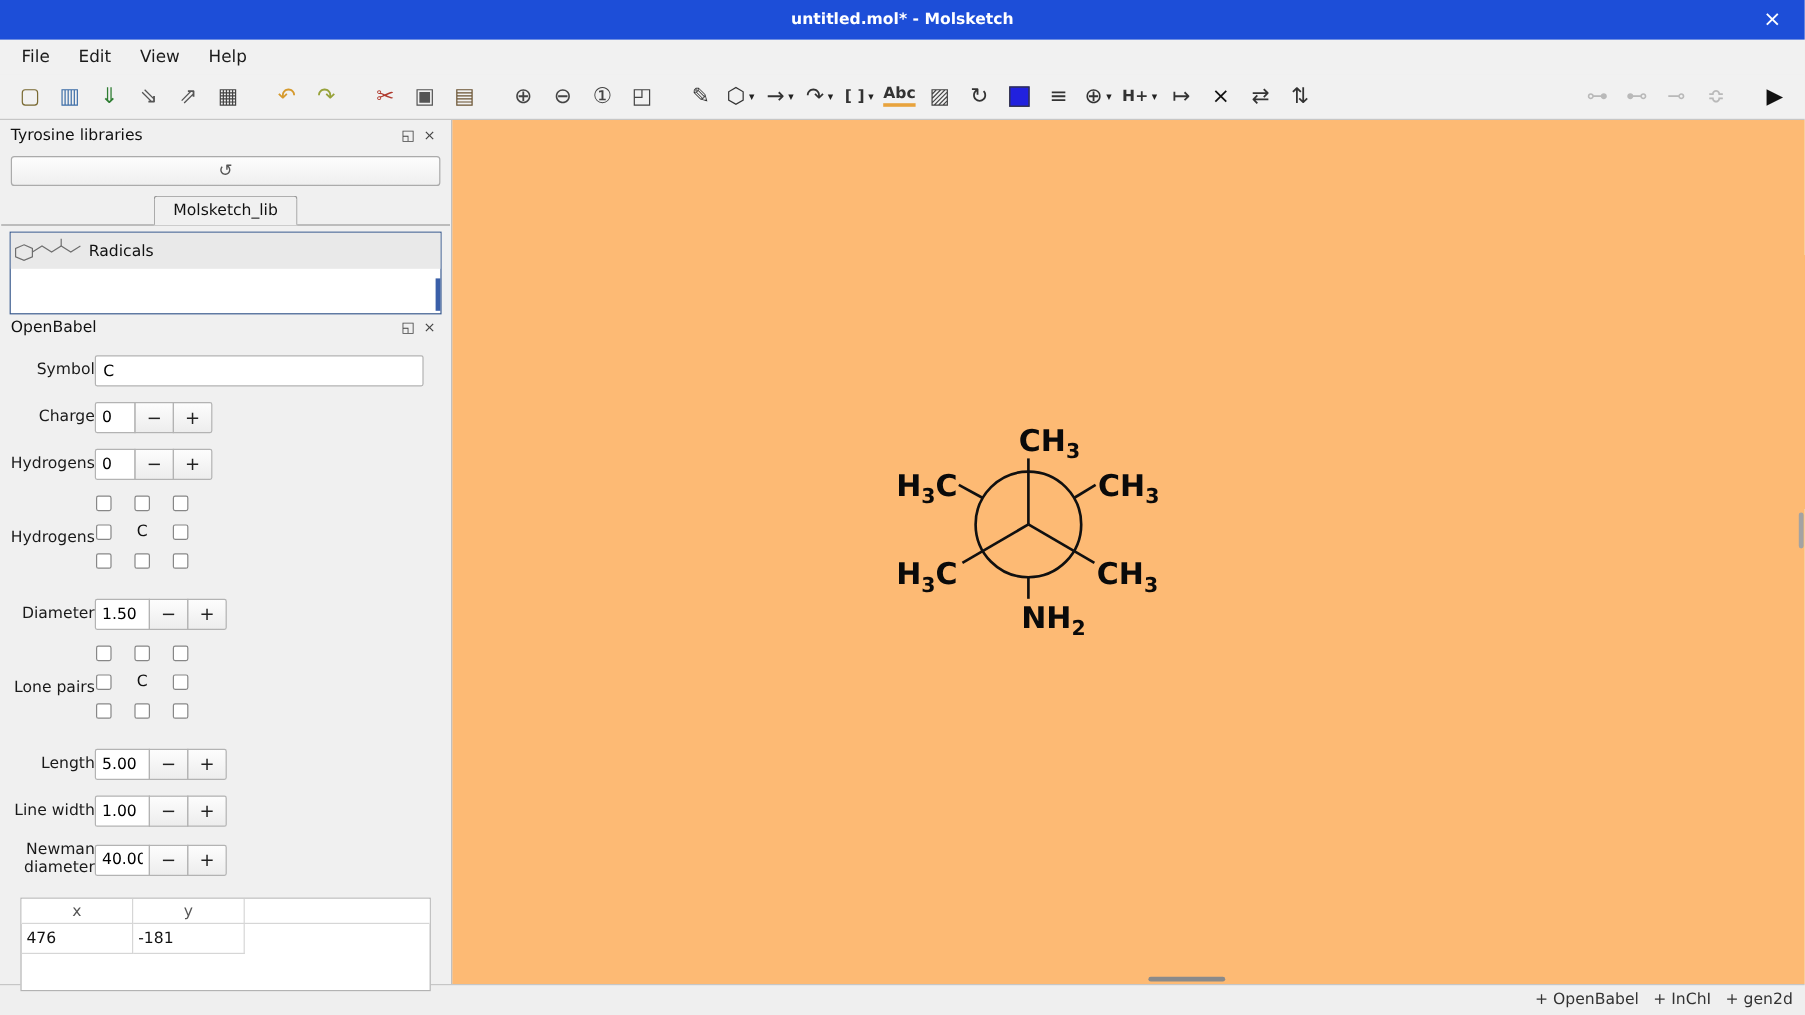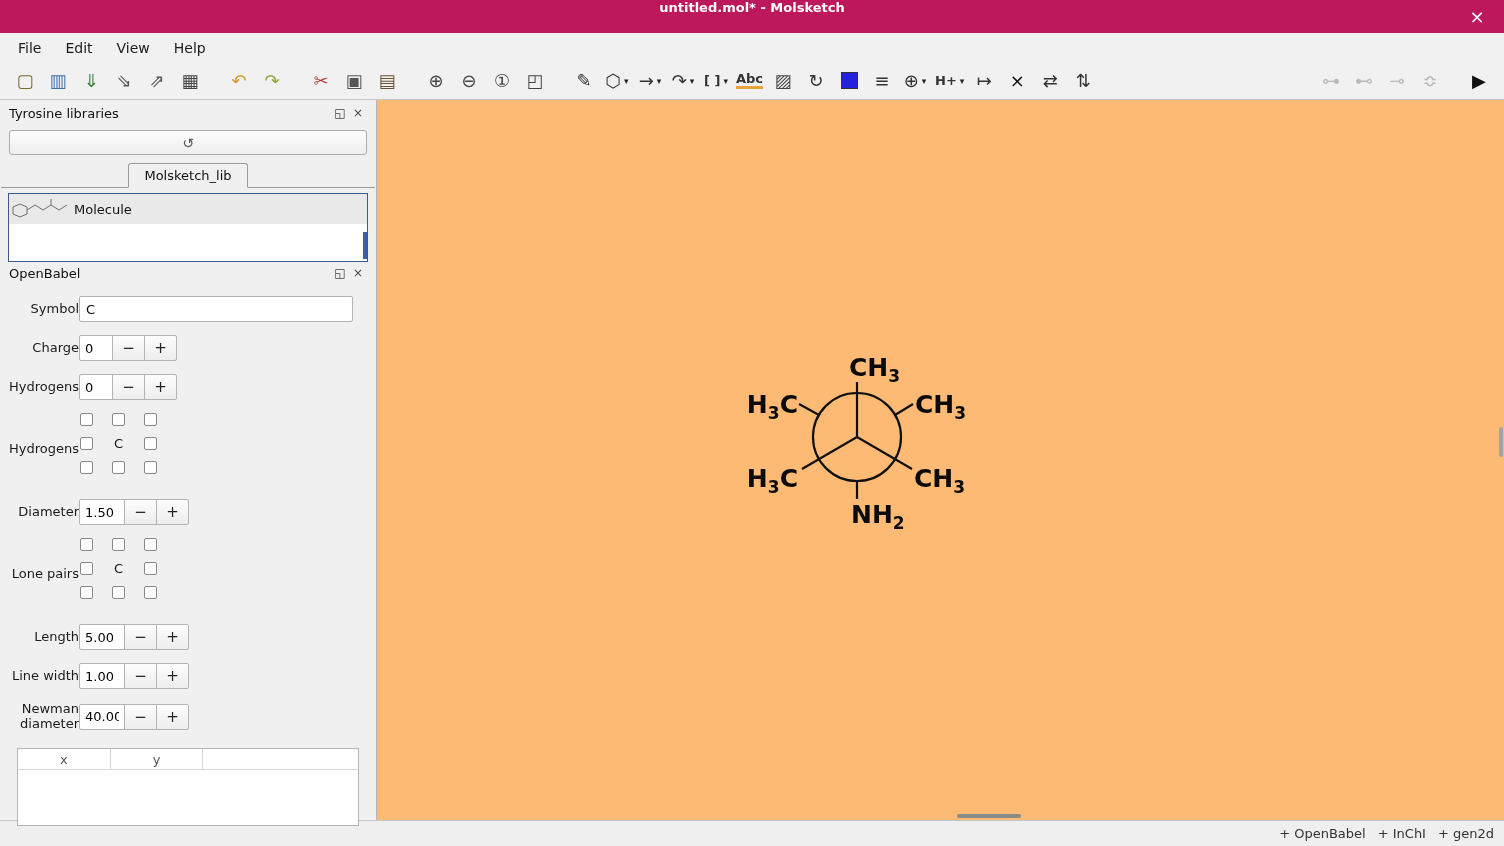--- a/index.html
+++ b/index.html
@@ -1,19 +1,19 @@
 <!DOCTYPE html>
 <html><head>
 <meta charset="utf-8">
 <style>
   * { margin:0; padding:0; box-sizing:border-box; }
   html,body { width:1504px; height:846px; overflow:hidden; background:#f0f0f0;
               font-family:"DejaVu Sans","Liberation Sans",sans-serif; }
-  .titlebar { height:33px; background:#be185d; color:#fff; position:relative;
-              display:flex; justify-content:center; }
+  .titlebar { height:33px; background:#1d4ed8; color:#fff; position:relative;
+              display:flex; align-items:center; justify-content:center; }
   .titlebar .title { font-size:13px; font-weight:bold; }
   .titlebar .closebtn { position:absolute; right:12px; top:0; height:33px; width:30px;
               display:flex; align-items:center; justify-content:center; font-size:18px; cursor:default;}
   .menubar { height:29px; background:#f1f1f1; display:flex; align-items:center; padding-left:6px; }
   .menubar .mitem { font-size:14px; color:#1a1a1a; padding:4px 12px; border-radius:2px; }
   .toolbar { height:38px; background:#f1f1f1; border-bottom:1px solid #c6c6c6;
              display:flex; align-items:center; padding:0 10px; gap:3px; }
   .tbtn { min-width:30px; height:30px; display:flex; align-items:center; justify-content:center;
           border-radius:3px; padding:0 2px; }
   .tbtn .glyph { font-size:18px; line-height:1; }
@@ -232,21 +232,21 @@
       <div class="tabbar">
         <span class="tab">Molsketch_lib</span>
       </div>
       <div class="liblist">
         <div class="libitem">
           <svg class="thumb" viewBox="0 0 62 26">
             <polygon points="8,8 15,11 15,18 8,21 1,18 1,11"></polygon>
             <path d="M15 14 L23 9 L31 14 L39 9 L47 14 L55 9"></path>
             <path d="M39 9 L39 3"></path>
           </svg>
-          <span class="liblabel">Molecule</span>
+          <span class="liblabel">Radicals</span>
         </div>
         <div class="libscroll"></div>
       </div>
     </div>
 
     <div class="splitter"></div>
 
     <div class="panel-props">
       <div class="panel-header">
         <span class="ptitle">OpenBabel</span>
@@ -347,20 +347,25 @@
           </div>
         </div>
 
         <div class="coords-box">
           <table class="coords-table">
             <tbody>
                 <tr>
               <th>x</th>
               <th>y</th>
               <th class="empty"></th>
+            </tr>
+            <tr>
+              <td>476</td>
+              <td>-181</td>
+              <td class="empty"></td>
             </tr>
           </tbody>
             </table>
         </div>
 
       </div>
     </div>
   </div>
 
   <div class="canvas">

